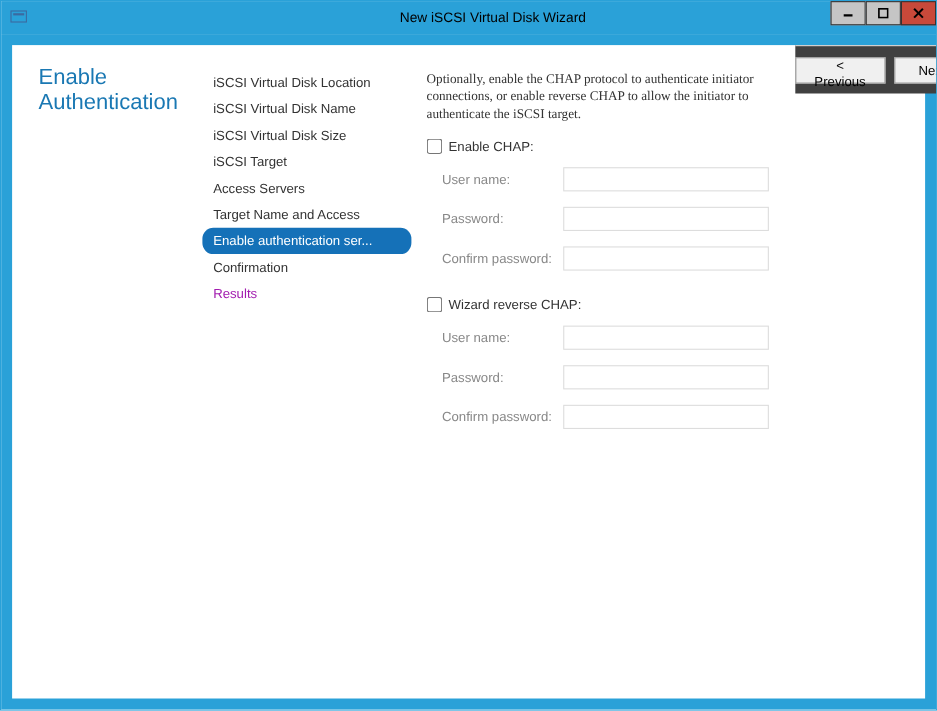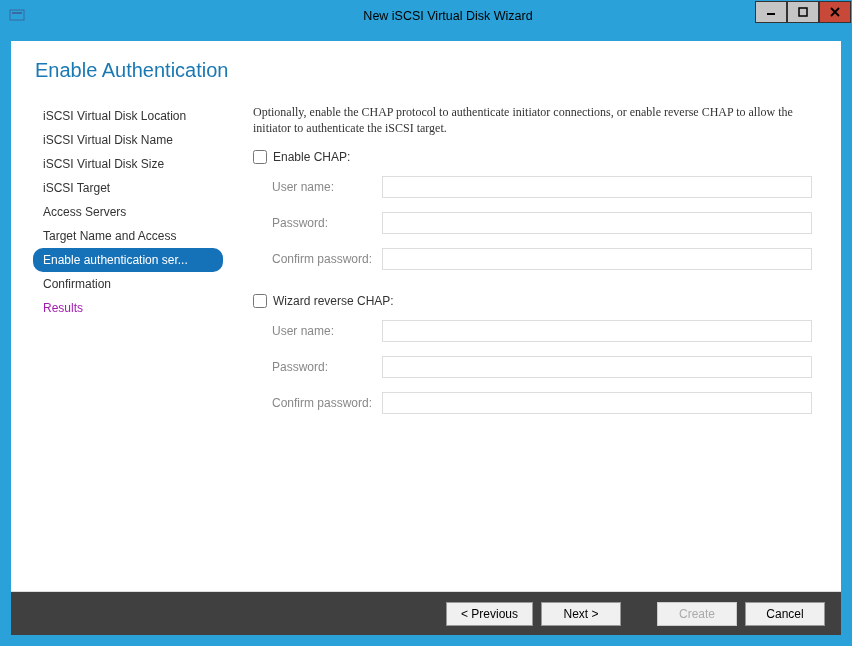--- a/index.html
+++ b/index.html
@@ -53,34 +53,33 @@
   .outer-frame {
     padding: 10px;
     background: #2aa1d8;
     height: calc(100% - 30px);
   }
   .inner {
     background: #fff;
     width: 100%;
     height: 100%;
     display: flex;
-    flex-direction: column;
     position: relative;
   }
   .heading {
     font-size: 20px;
     font-weight: 300;
     color: #1a78b3;
     padding: 18px 0 0 24px;
   }
   .content {
     display: flex;
     flex: 1;
     padding: 22px 24px 0 22px;
-    gap: 16px;
+    gap: 0;
   }
   .sidebar {
     width: 190px;
     flex-shrink: 0;
   }
   .nav-item {
     height: 24px;
     line-height: 24px;
     padding: 0 10px;
     color: #333;

